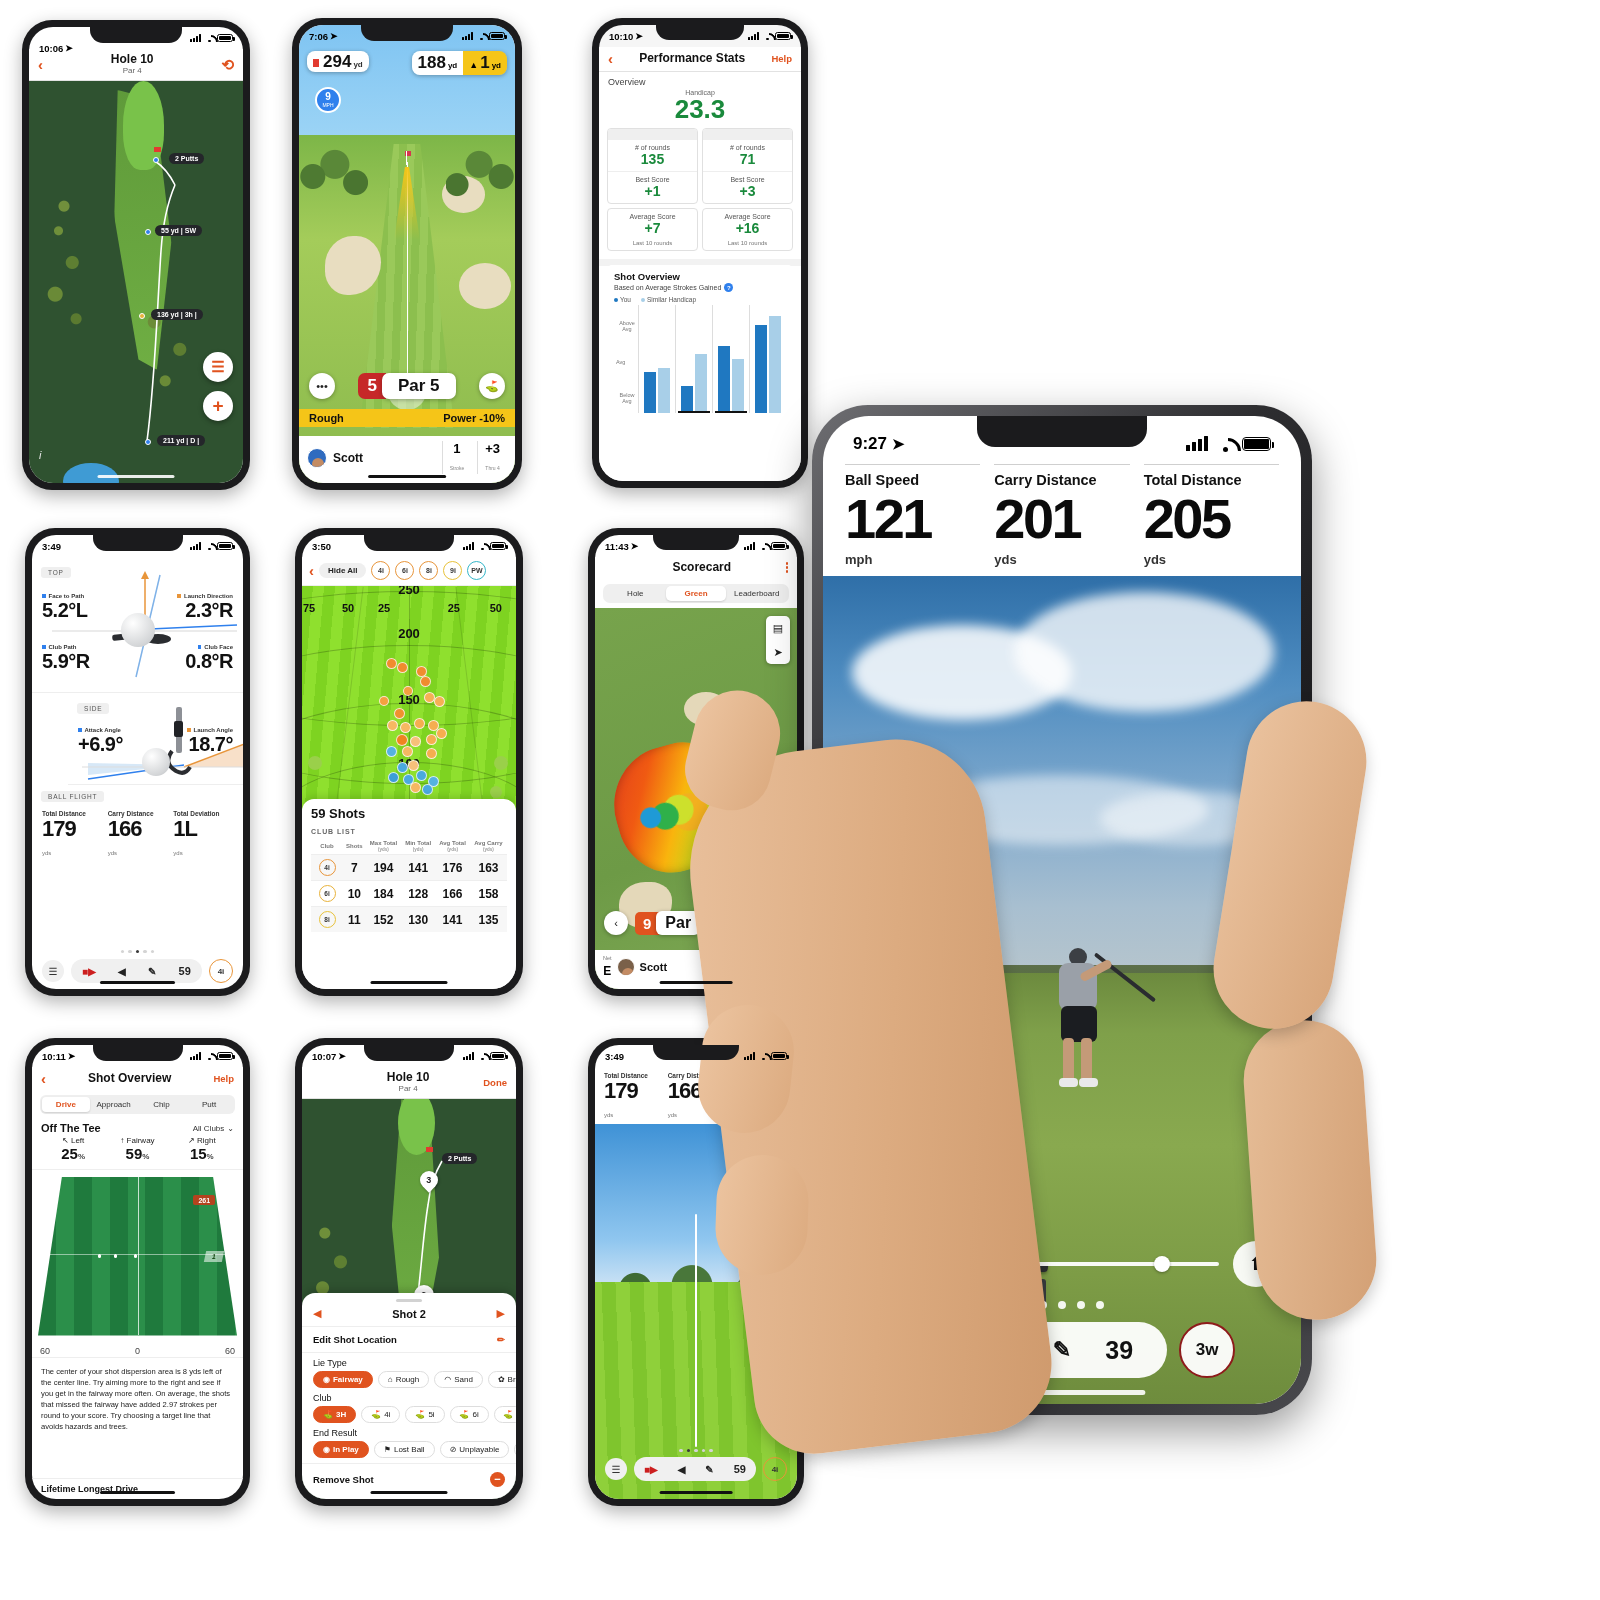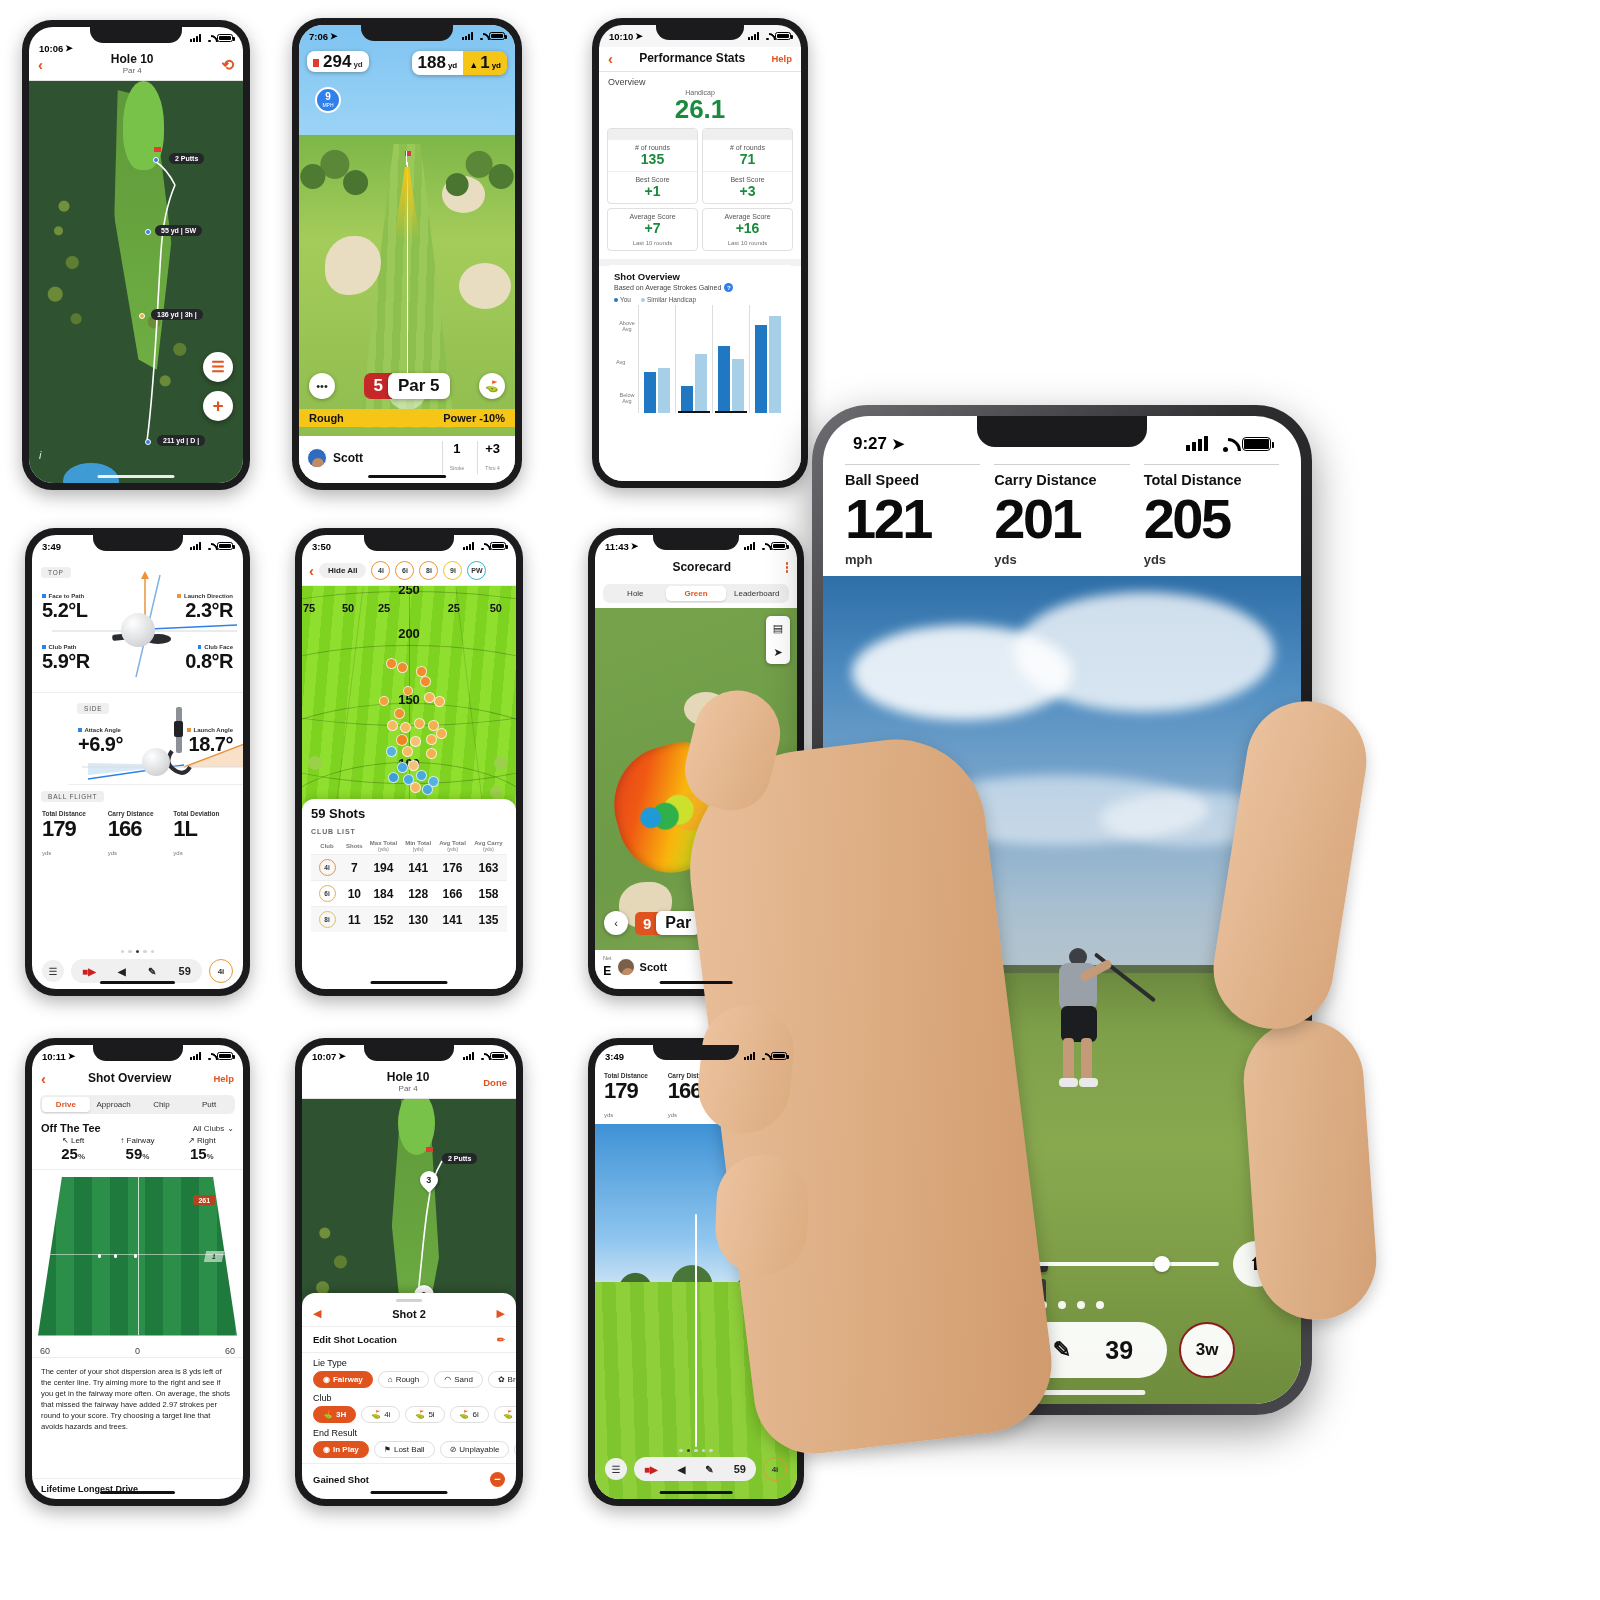--- a/index.html
+++ b/index.html
@@ -57,21 +57,21 @@
   .ground { position:absolute; left:0;right:0;top:24%; bottom:0;
             background:linear-gradient(#7db648,#a4cc5a 30%,#8ab94c); }
   .yd-chip { position:absolute; background:#fff; border-radius:8px; padding:2px 6px; display:flex; align-items:baseline;
              gap:2px; box-shadow:0 1px 4px rgba(0,0,0,.3); font-weight:800;}
   .yd-chip .big { font-size:17px; color:#111; line-height:1;}
   .yd-chip .u { font-size:8px; color:#333; font-weight:700;}
   .wind { position:absolute; width:26px;height:26px;border-radius:50%; background:#2f80ed; color:#fff;
           display:flex;flex-direction:column;align-items:center;justify-content:center; border:2px solid #fff;}
   .wind b { font-size:10px; line-height:1;} .wind small{font-size:5px;}
   .score-red { background:#c62828; color:#fff; font-size:17px; font-weight:800; padding:3px 9px; border-radius:7px 0 0 7px;}
-  .par-white { background:#fff; color:#111; font-size:17px; font-weight:800; padding:3px 10px; border-radius:7px;
+  .par-white { background:#fff; color:#111; font-size:17px; font-weight:800; padding:3px 16px; border-radius:7px;
                box-shadow:0 1px 4px rgba(0,0,0,.3); margin-left:-4px;}
   .round-btn { width:26px;height:26px;border-radius:50%;background:#fff;display:flex;align-items:center;justify-content:center;
                box-shadow:0 1px 4px rgba(0,0,0,.3); font-size:11px; color:#222;}
   .lie-bar { position:absolute; left:0;right:0; background:#f5c518; display:flex; justify-content:space-between;
              padding:3px 10px; font-size:11px; font-weight:800; color:#111; }
   .player-bar { position:absolute; left:0;right:0;bottom:0; background:#fff; display:flex; align-items:center; gap:6px;
                 padding:5px 8px 9px; }
   .avatar { width:20px;height:20px;border-radius:50%; background:#2f6bbf; border:1.5px solid #fff; position:relative; overflow:hidden;}
   .avatar::after{content:"";position:absolute;left:4px;top:9px;width:12px;height:12px;border-radius:50%;background:#c38b63;}
   .pname { flex:1; font-size:12px; font-weight:600; color:#111;}
@@ -504,21 +504,21 @@
         <span class="chev">‹</span>
         <span class="title">
           <b>Performance Stats</b>
         </span>
         <span class="help">Help</span>
       </div>
       <div style="flex:1;overflow:hidden;background:#fff;">
         <div class="sect-label">Overview</div>
         <div class="handicap-wrap">
           <small>Handicap</small>
-          <b>26.1</b>
+          <b>23.3</b>
         </div>
         <div class="stat-grid">
           <div class="stat-card">
             <div class="hd"></div>
             <div class="row">
                 <small># of rounds</small>
                 <b>135</b>
               </div>
             <div class="row" style="border-top:1px solid #eee;">
                 <small>Best Score</small>
@@ -1107,21 +1107,21 @@
         <div class="grp" style="padding-bottom:5px;">
           <span>End Result</span>
           <div class="chips">
             <span class="chip sel">◉ <span>In Play</span></span>
             <span class="chip">⚑ <span>Lost Ball</span></span>
             <span class="chip">⊘ <span>Unplayable</span></span>
             <span class="chip">◌ </span>
           </div>
         </div>
         <div class="remove">
-          <span>Gained Shot</span>
+          <span>Remove Shot</span>
           <span class="minus">−</span>
         </div>
       </div>
       <div class="homebar dark"></div>
     </div>
   </div>
 
   <div class="phone" id="p9">
     <div class="screen" style="display:flex;flex-direction:column;">
       <div class="notch" style="width:86px;height:15px;"></div>

